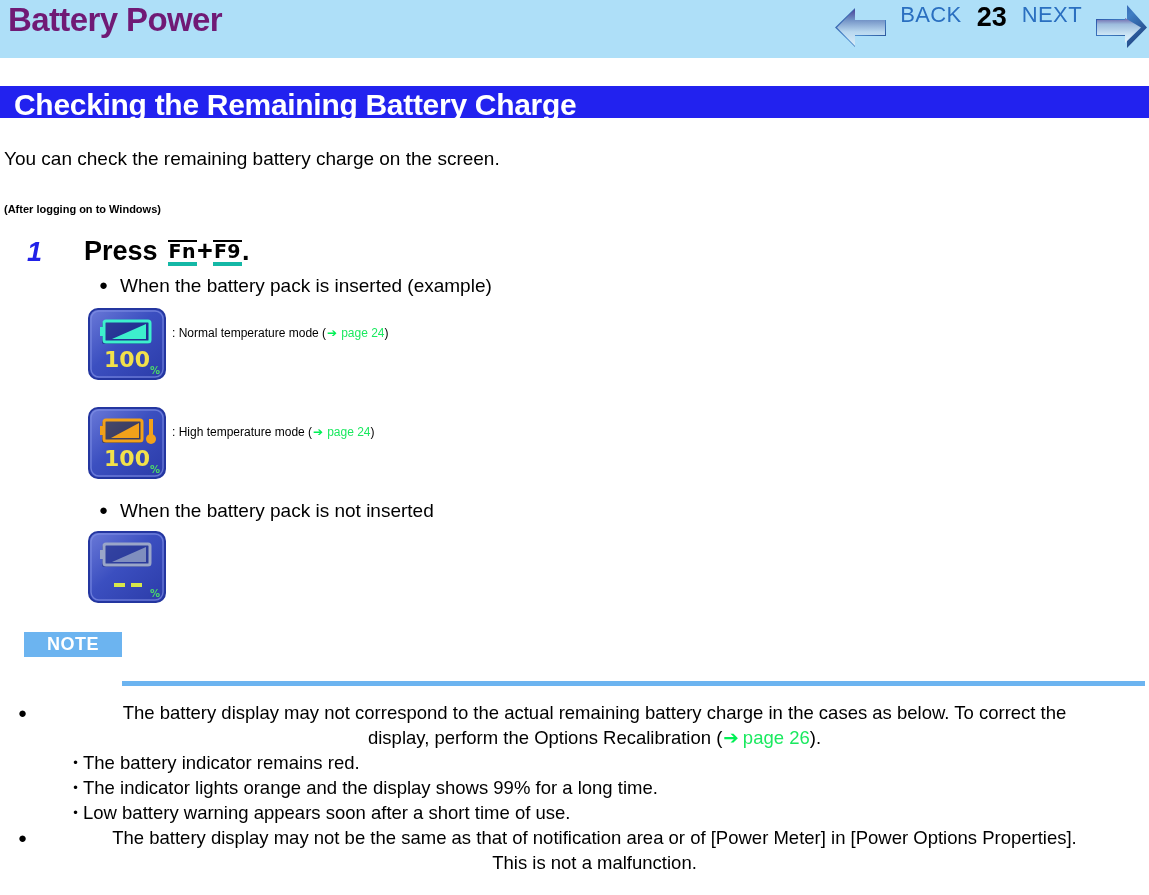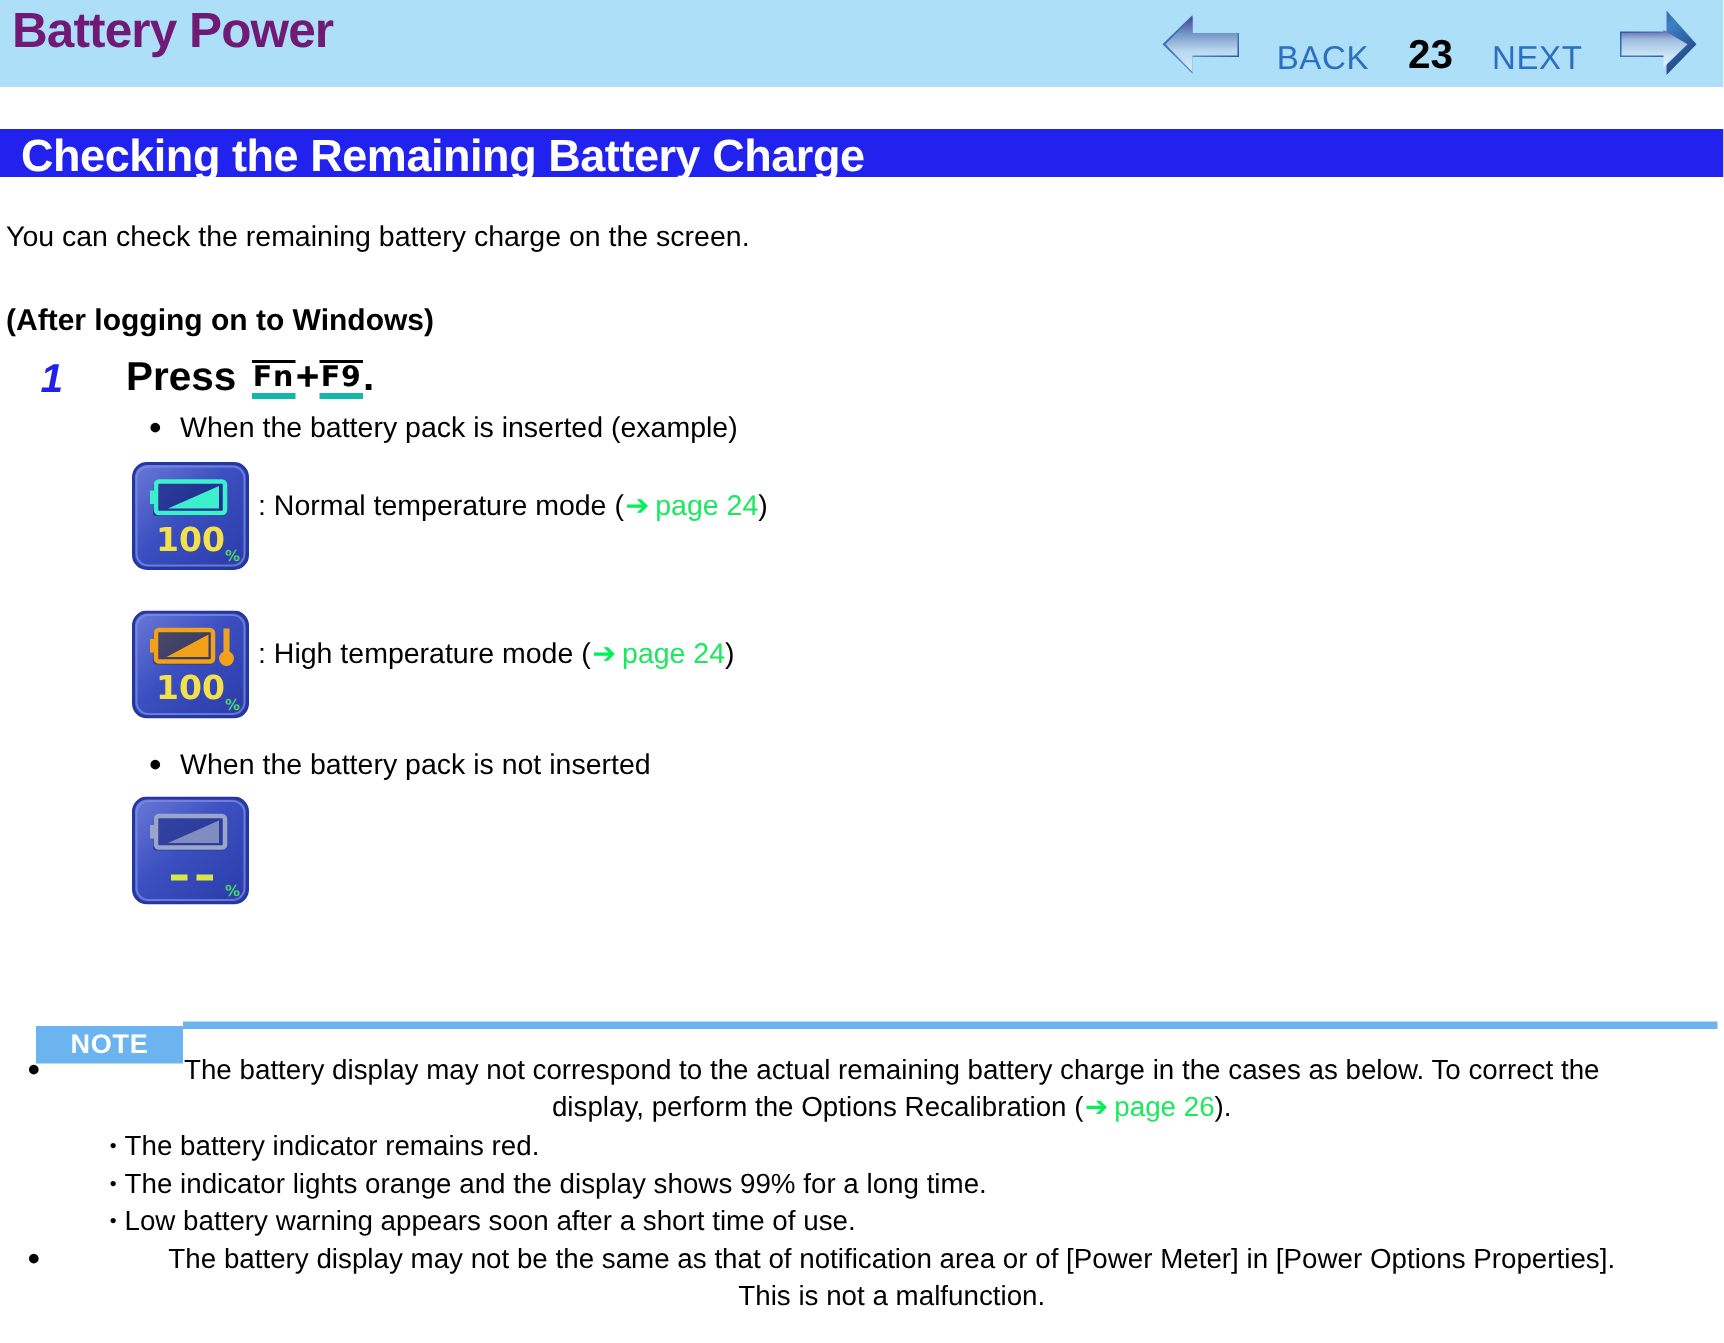--- a/index.html
+++ b/index.html
@@ -29,26 +29,26 @@
     left: 8px;
     top: 1px;
     font-size: 33px;
     font-weight: bold;
     letter-spacing: -0.6px;
     color: #701a75;
     white-space: nowrap;
   }
   .nav-cluster {
     position: absolute;
-    right: 16px;
+    right: 0;
     top: 2px;
     height: 50px;
     display: flex;
-    align-items: flex-end;
-    gap: 15px;
+    align-items: flex-start;
+    gap: 4px;
   }
   .nav-arrow {
     width: 56px;
     height: 48px;
     display: block;
   }
   .nav-link {
     font-size: 22px;
     color: #2a6fc0;
     letter-spacing: 0.4px;
@@ -87,21 +87,21 @@
   .intro-text {
     position: absolute;
     left: 4px;
     top: 148px;
     font-size: 19px;
   }
   .subhead {
     position: absolute;
     left: 4px;
     top: 203px;
-    font-size: 20px;
+    font-size: 11px;
     font-weight: bold;
   }
 
   .step-num {
     position: absolute;
     left: 27px;
     top: 237px;
     font-size: 27px;
     font-weight: bold;
     font-style: italic;
@@ -149,21 +149,21 @@
   .b2 { left: 99px; top: 500px; }
 
   
   .icon-box {
     position: absolute;
     width: 78px;
     height: 72px;
   }
   .icon-row-label {
     position: absolute;
-    font-size: 19px;
+    font-size: 12px;
     white-space: nowrap;
   }
   .arrow-green {
     color: #00f055;
     font-weight: bold;
     font-family: "DejaVu Sans", sans-serif;
     padding: 0 4px 0 1px;
   }
   .page-ref {
     color: #1ae95f;
@@ -173,21 +173,21 @@
   .ic2 { left: 88px; top: 407px; }
   .ic3 { left: 88px; top: 531px; }
 
   .lb1 { left: 172px; top: 326px; }
   .lb2 { left: 172px; top: 425px; }
 
   
   .note-badge {
     position: absolute;
     left: 24px;
-    top: 684px;
+    top: 632px;
     width: 98px;
     height: 25px;
     background: #6cb4f0;
   }
   .note-badge-text {
     position: absolute;
     left: 0; top: 0;
     width: 98px;
     height: 25px;
     line-height: 25px;

